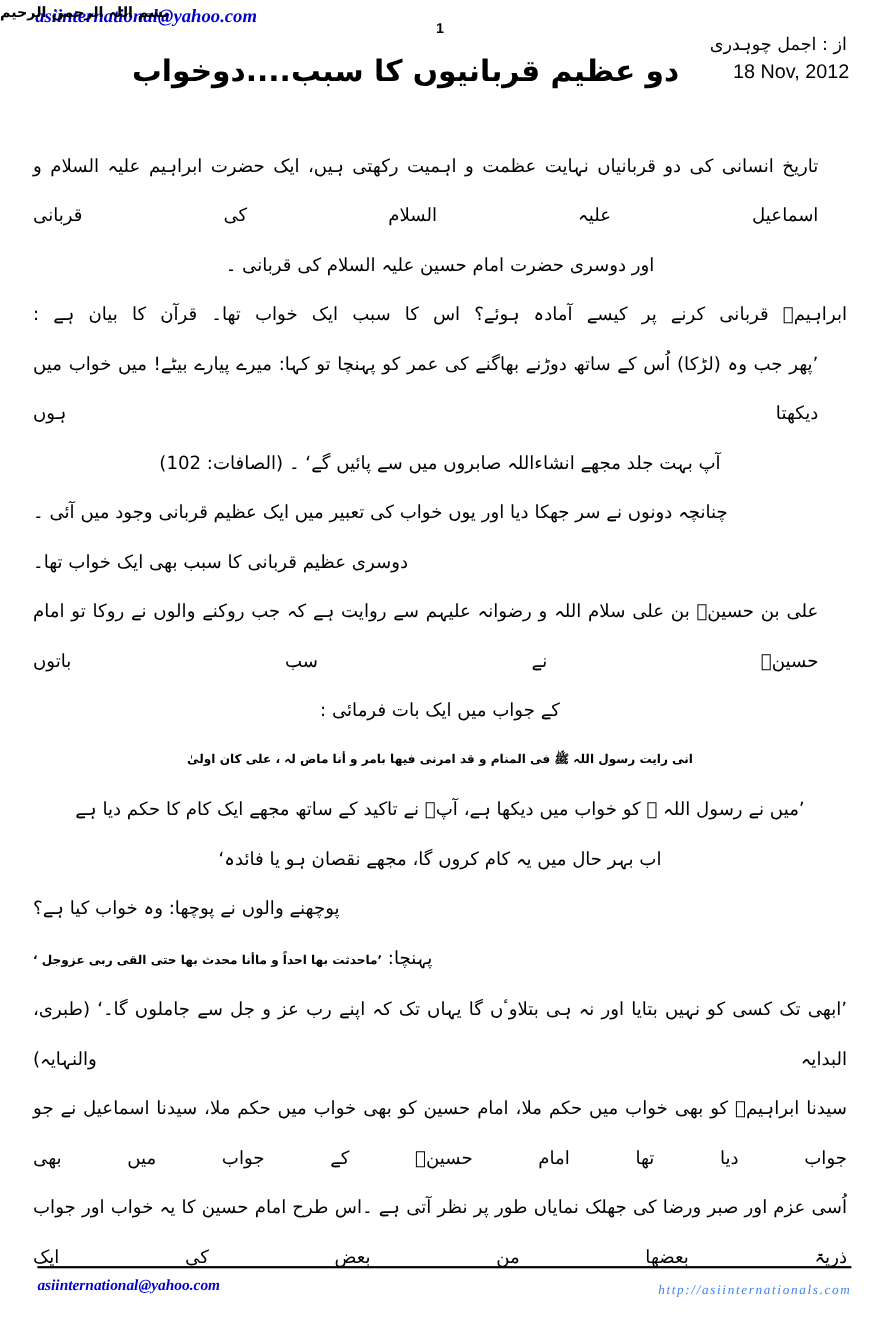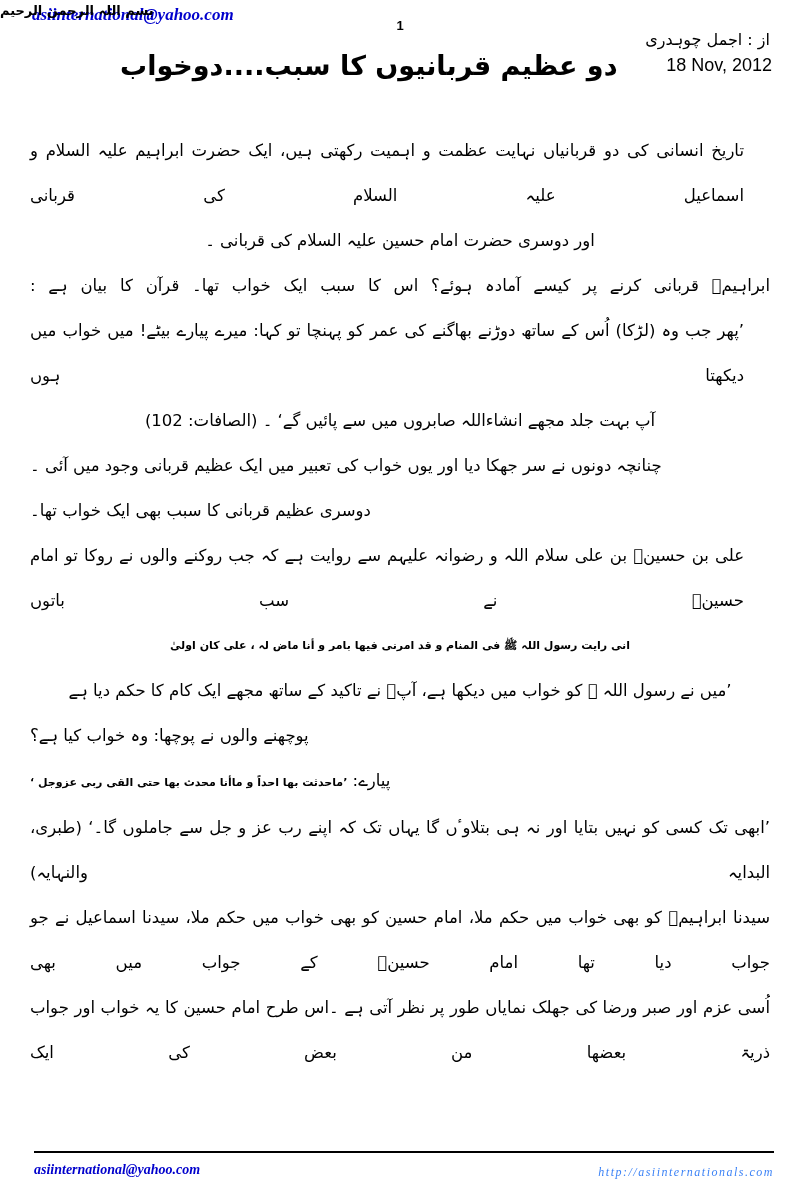--- a/index.html
+++ b/index.html
@@ -84,24 +84,26 @@
 
   <div class="body-wrap" id="body-lines">
       <div class="line just indent" dir="rtl">تاریخ انسانی کی دو قربانیاں نہایت عظمت و اہمیت رکھتی ہیں، ایک حضرت ابراہیم علیہ السلام و اسماعیل علیہ السلام کی قربانی</div>
       <div class="line center" dir="rtl">اور دوسری حضرت امام حسین علیہ السلام کی قربانی ۔</div>
       <div class="line just" dir="rtl">ابراہیمؑ قربانی کرنے پر کیسے آمادہ ہوئے؟ اس کا سبب ایک خواب تھا۔ قرآن کا بیان ہے :</div>
       <div class="line just indent" dir="rtl">’پھر جب وہ (لڑکا) اُس کے ساتھ دوڑنے بھاگنے کی عمر کو پہنچا تو کہا: میرے پیارے بیٹے! میں خواب میں دیکھتا ہوں</div>
       <div class="line center" dir="rtl">آپ بہت جلد مجھے انشاءاللہ صابروں میں سے پائیں گے‘ ۔ (الصافات: 102)</div>
       <div class="line right" dir="rtl">چنانچہ دونوں نے سر جھکا دیا اور یوں خواب کی تعبیر میں ایک عظیم قربانی وجود میں آئی ۔</div>
       <div class="line right" dir="rtl">دوسری عظیم قربانی کا سبب بھی ایک خواب تھا۔</div>
       <div class="line just indent" dir="rtl">علی بن حسینؑ بن علی سلام اللہ و رضوانہ علیہم سے روایت ہے کہ جب روکنے والوں نے روکا تو امام حسینؑ نے سب باتوں</div>
+      <div class="line center" dir="rtl">کے جواب میں ایک بات فرمائی :</div>
       <div class="line center arabic" dir="rtl">انی رایت رسول اللہ ﷺ فی المنام و قد امرنی فیھا بامر و أنا ماض لہ ، علی کان اولیٰ</div>
       <div class="line center" dir="rtl">’میں نے رسول اللہ ﷺ کو خواب میں دیکھا ہے، آپؐ نے تاکید کے ساتھ مجھے ایک کام کا حکم دیا ہے</div>
+      <div class="line center" dir="rtl">اب بہر حال میں یہ کام کروں گا، مجھے نقصان ہو یا فائدہ‘</div>
       <div class="line right" dir="rtl">پوچھنے والوں نے پوچھا: وہ خواب کیا ہے؟</div>
-      <div class="line right" dir="rtl"><span>پیارے:  </span><span class="b">’ماحدثت بھا احداً و ماأنا محدث بھا حتی القی ربی عزوجل ‘</span></div>
+      <div class="line right" dir="rtl"><span>پہنچا:  </span><span class="b">’ماحدثت بھا احداً و ماأنا محدث بھا حتی القی ربی عزوجل ‘</span></div>
       <div class="line just" dir="rtl">’ابھی تک کسی کو نہیں بتایا اور نہ ہی بتلاوٴں گا یہاں تک کہ اپنے رب عز و جل سے جاملوں گا۔‘   (طبری، البدایہ والنہایہ)</div>
       <div class="line just" dir="rtl">سیدنا ابراہیمؑ کو بھی خواب میں حکم ملا، امام حسین کو بھی خواب میں حکم ملا، سیدنا اسماعیل نے جو جواب دیا تھا امام حسینؑ کے جواب میں بھی</div>
       <div class="line just" dir="rtl">اُسی عزم اور صبر ورضا کی جھلک نمایاں طور پر نظر آتی ہے ۔اس طرح امام حسین کا یہ خواب اور جواب  ذریۃ بعضھا من بعض  کی ایک</div>
     </div>
 
   <div class="ftr-rule"></div>
   <a class="ftr-email" href="#">asiinternational@yahoo.com</a>
   <a class="ftr-site" href="#">http://asiinternationals.com</a>
 
 </div>

